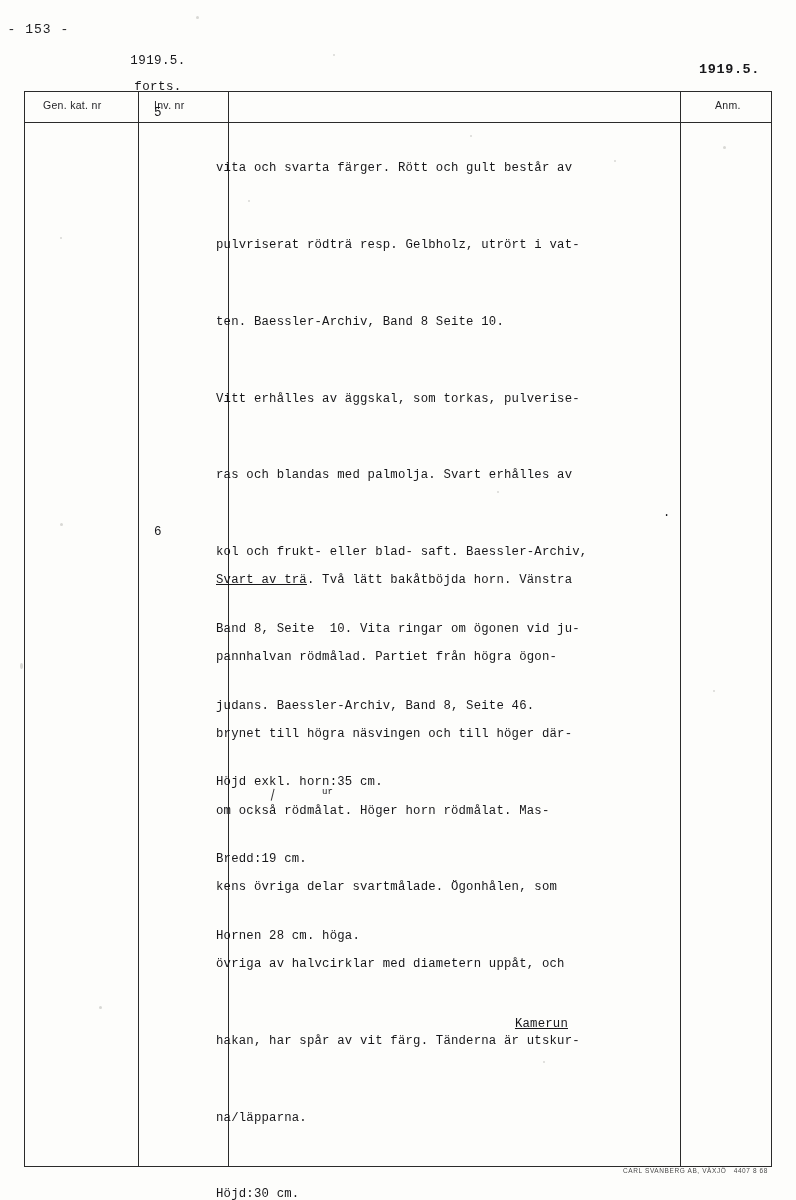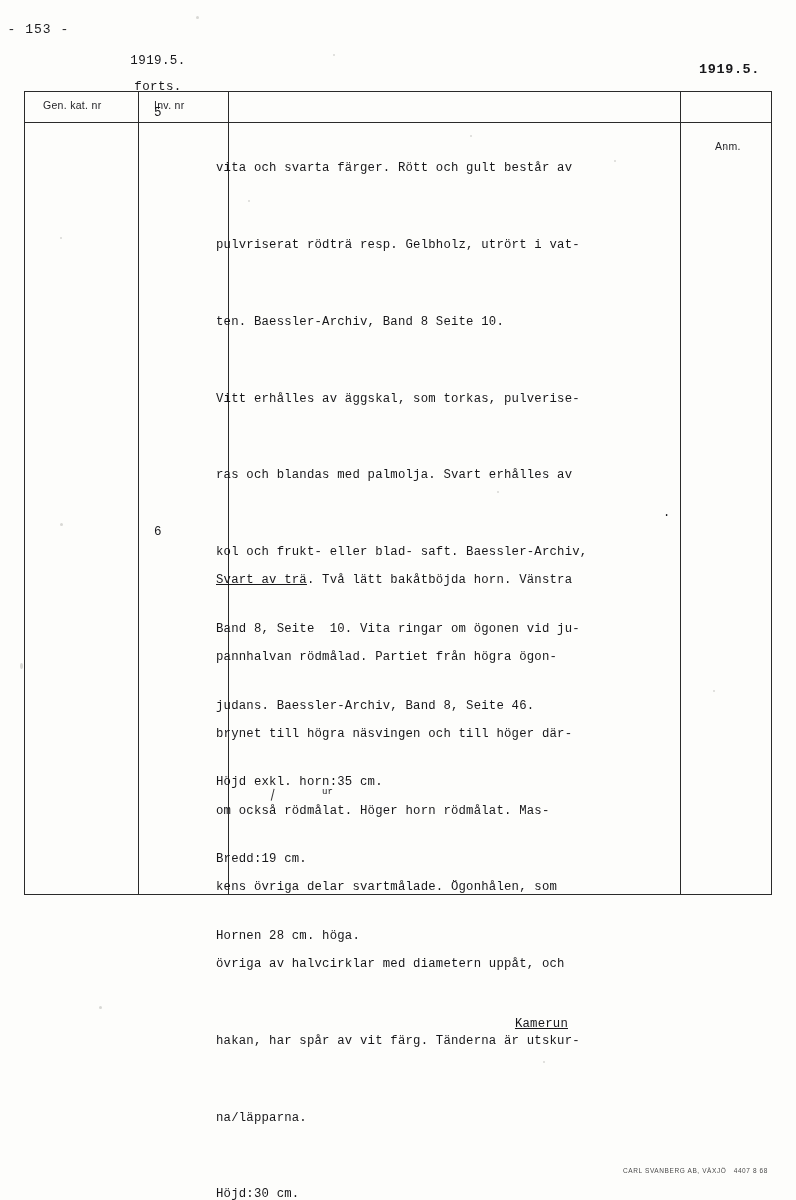--- a/index.html
+++ b/index.html
@@ -55,21 +55,21 @@
     letter-spacing: .6px;
     font-weight: 600;
   }
 
   
   .table {
     position: absolute;
     top: 91px;
     left: 24px;
     width: 748px;
-    height: 804px;
+    height: 1076px;
     border: 1px solid #2a2a2a;
     box-sizing: border-box;
   }
   .hrule {
     position: absolute;
     left: 0;
     right: 0;
     top: 30px;
     border-top: 1px solid #2a2a2a;
   }
@@ -86,21 +86,21 @@
   .col-head {
     position: absolute;
     top: 7px;
     font-size: 10.5px;
     font-family: "Liberation Sans", sans-serif;
     color: #242428;
     letter-spacing: .3px;
   }
   .ch1 { left: 18px; }
   .ch2 { left: 129px; text-align: center; }
-  .ch3 { left: 690px; margin-top: 41px; }
+  .ch3 { left: 690px; }
 
   
   .inv-col {
     position: absolute;
     left: 113px;
     top: 48px;
     width: 90px;
     text-align: center;
     font-size: 12.5px;
     line-height: 26px;

